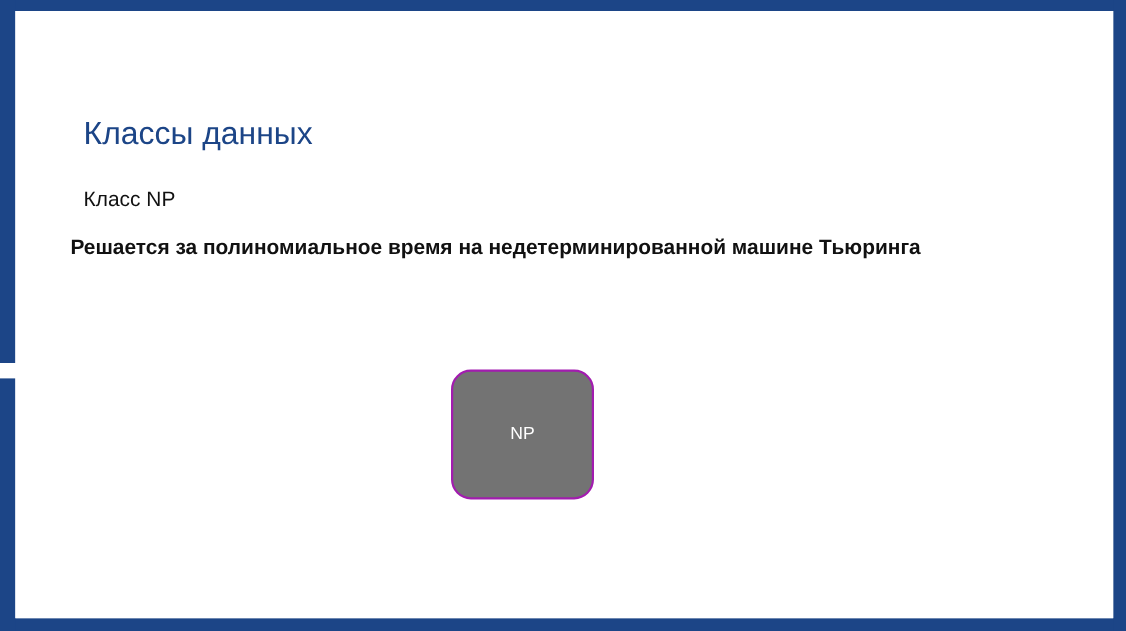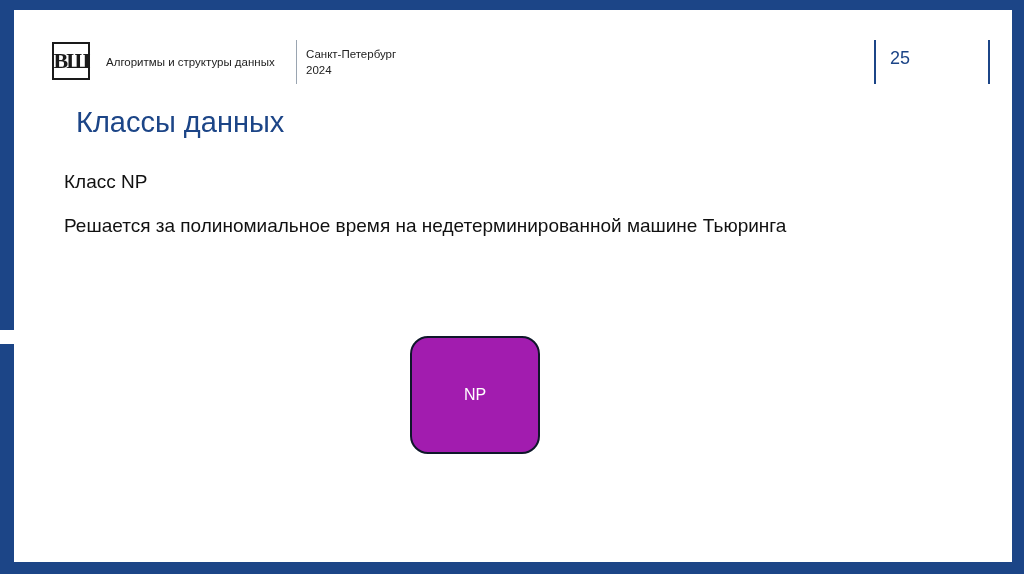--- a/index.html
+++ b/index.html
@@ -129,32 +129,32 @@
   }
 
   
   .body-line {
     position: absolute;
     left: 50px;
     font-size: 19px;
     color: #111111;
     line-height: 28px;
   }
-  .line1 { top: 158px; }
-  .line2 { top: 202px; width: 900px; font-weight: normal; }
+  .line1 { top: 158px; margin-left: 12px; }
+  .line2 { top: 202px; width: 900px; font-weight: bold; }
 
   
   .np-box {
     position: absolute;
     left: 396px;
     top: 326px;
     width: 130px;
     height: 118px;
-    background: #a21caf;
-    border: 2px solid #0f172a;
+    background: #737373;
+    border: 2px solid #a21caf;
     border-radius: 18px;
     box-sizing: border-box;
     display: flex;
     align-items: center;
     justify-content: center;
   }
   .np-label {
     font-size: 16px;
     color: #ffffff;
   }
@@ -165,37 +165,20 @@
 <div class="slide">
 
   <div class="frame-top"></div>
   <div class="frame-bottom"></div>
   <div class="frame-right"></div>
   <div class="frame-left-top"></div>
   <div class="frame-left-bottom"></div>
 
   <div class="inner">
 
-    <div class="header">
-      <div class="logo">
-        <span class="logo-glyph">ВШ</span>
-      </div>
-      <div class="course-title">Алгоритмы и структуры данных</div>
-
-      <div class="divider-v div1"></div>
-
-      <div class="place">
-        <div>Санкт-Петербург</div>
-        <div>2024</div>
-      </div>
-
-      <div class="divider-v div2"></div>
-      <div class="slide-number">25</div>
-      <div class="divider-v div3"></div>
-    </div>
 
     <div class="title">Классы данных</div>
 
     <div class="body-line line1">Класс NP</div>
     <div class="body-line line2">Решается за полиномиальное время на недетерминированной машине Тьюринга</div>
 
     <div class="np-box">
       <span class="np-label">NP</span>
     </div>
 

